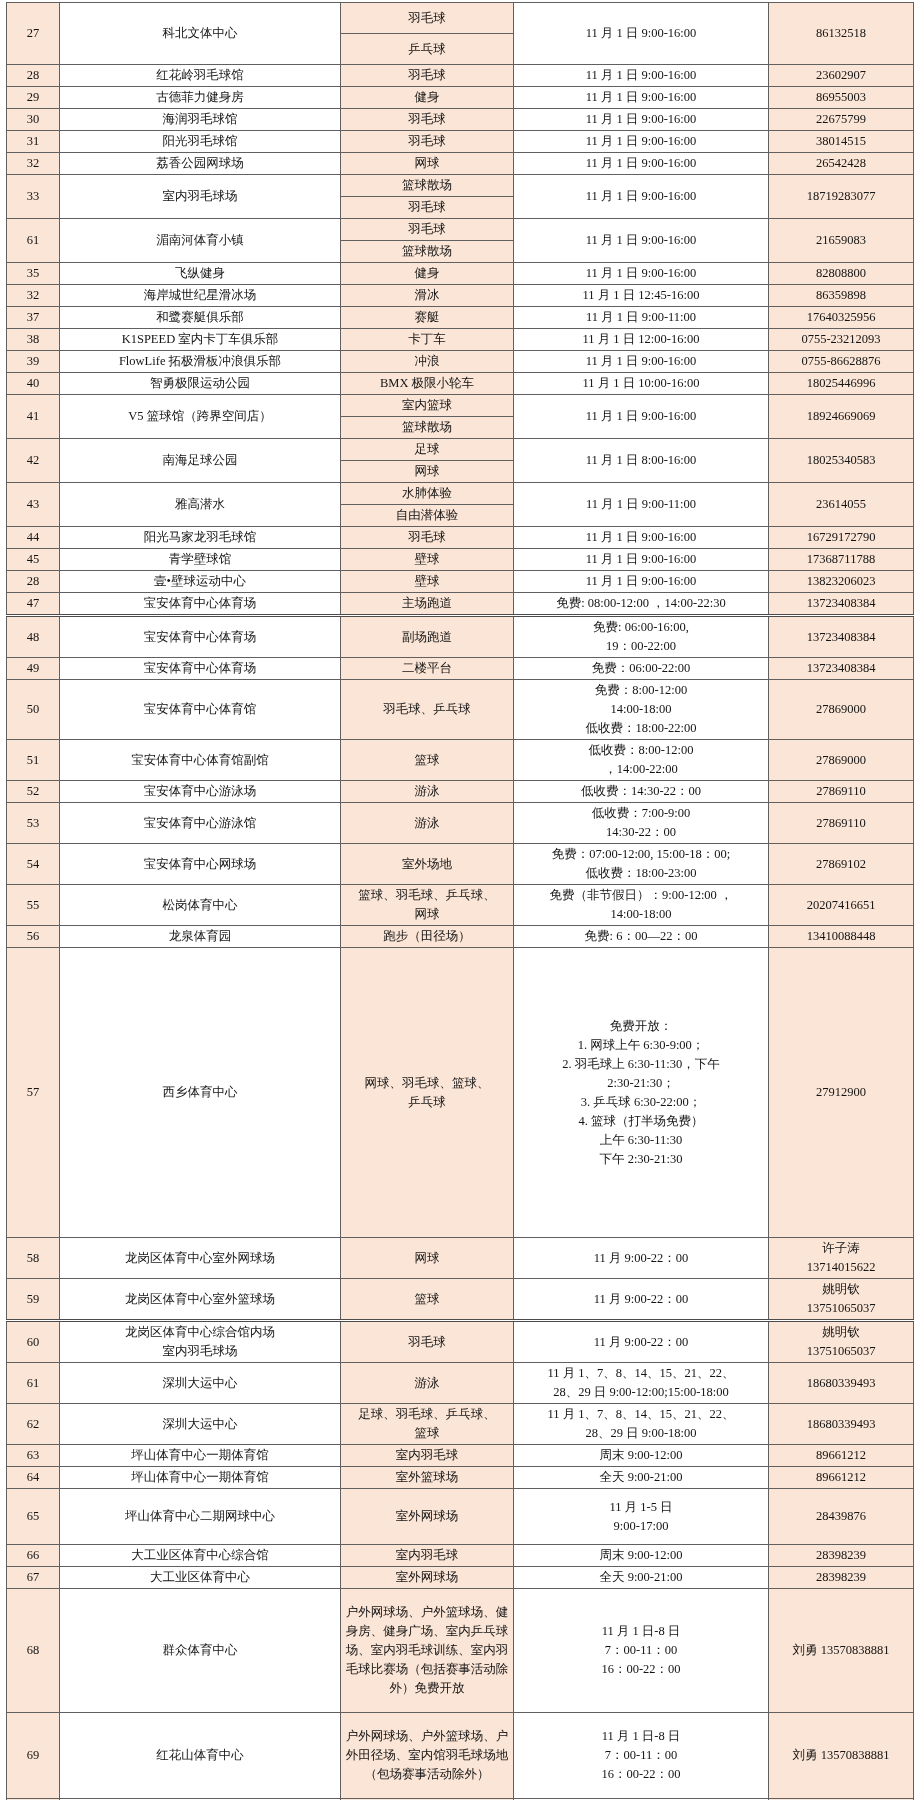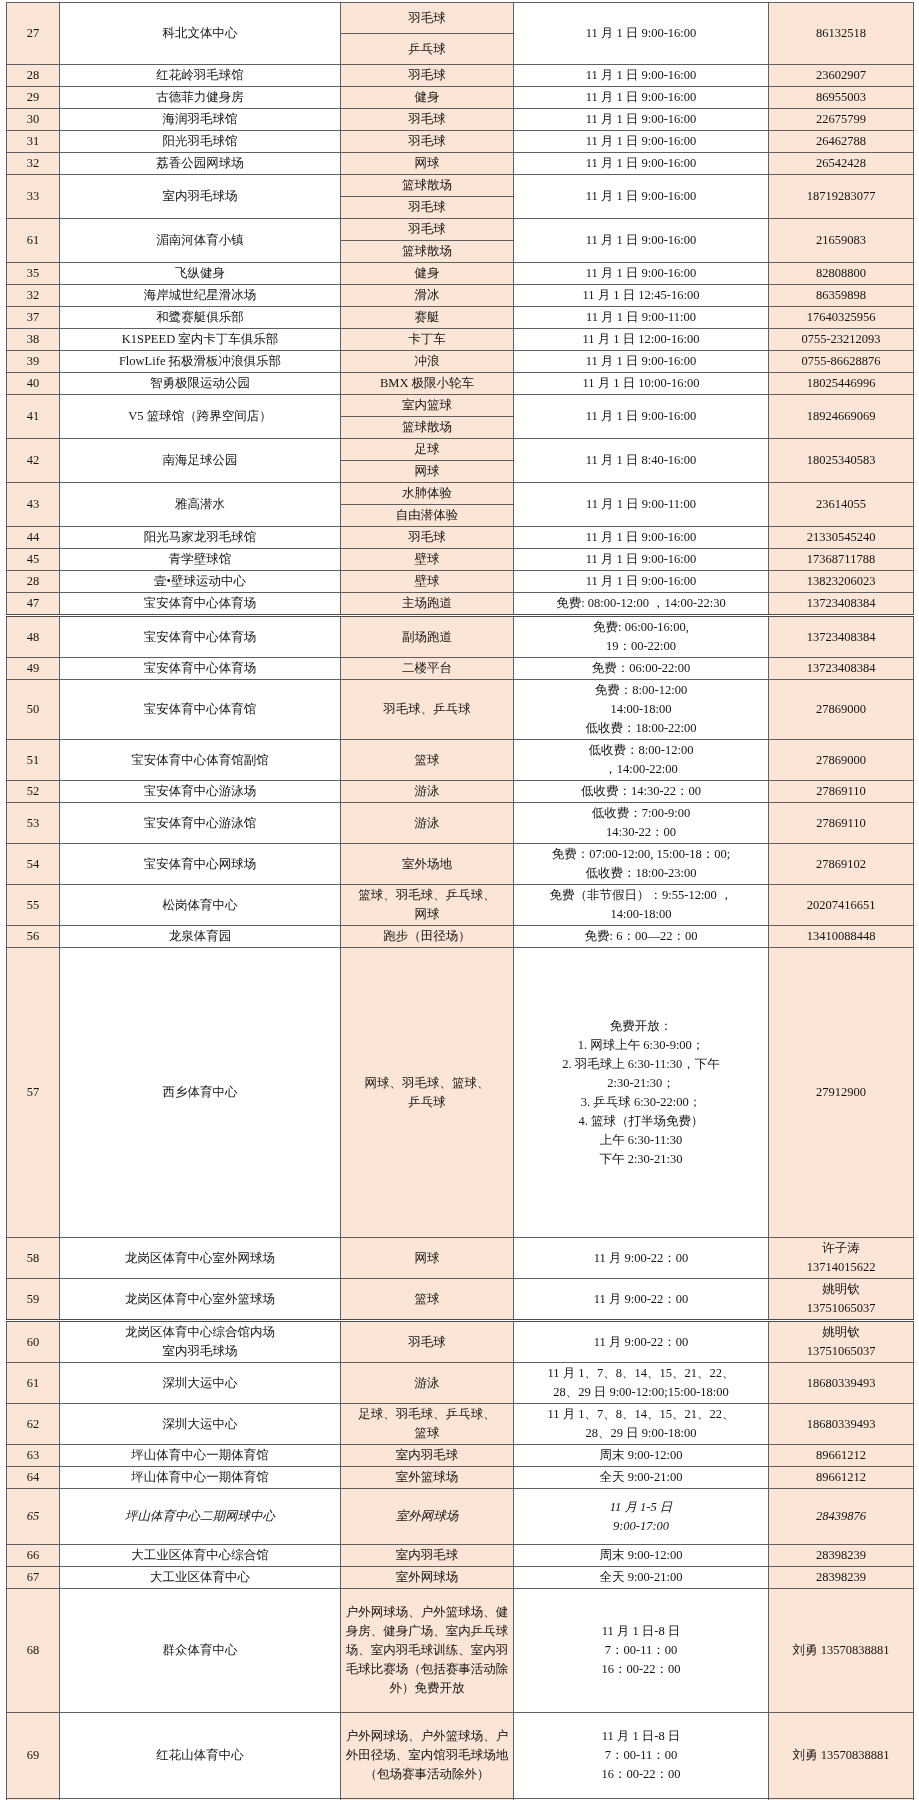--- a/index.html
+++ b/index.html
@@ -80,21 +80,21 @@
         <td class="c-name">海润羽毛球馆</td>
         <td class="c-sport">羽毛球</td>
         <td class="c-time">11 月 1 日 9:00-16:00</td>
         <td class="c-phone">22675799</td>
       </tr>
       <tr>
         <td class="c-no">31</td>
         <td class="c-name">阳光羽毛球馆</td>
         <td class="c-sport">羽毛球</td>
         <td class="c-time">11 月 1 日 9:00-16:00</td>
-        <td class="c-phone">26462788</td>
+        <td class="c-phone">38014515</td>
       </tr>
       <tr>
         <td class="c-no">32</td>
         <td class="c-name">荔香公园网球场</td>
         <td class="c-sport">网球</td>
         <td class="c-time">11 月 1 日 9:00-16:00</td>
         <td class="c-phone">26542428</td>
       </tr>
       <tr>
         <td class="c-no" rowspan="2">33</td>
@@ -165,42 +165,42 @@
         <td class="c-time" rowspan="2">11 月 1 日 9:00-16:00</td>
         <td class="c-phone" rowspan="2">18924669069</td>
       </tr>
       <tr>
         <td class="c-sport">篮球散场</td>
       </tr>
       <tr>
         <td class="c-no" rowspan="2">42</td>
         <td class="c-name" rowspan="2">南海足球公园</td>
         <td class="c-sport">足球</td>
-        <td class="c-time" rowspan="2">11 月 1 日 8:40-16:00</td>
+        <td class="c-time" rowspan="2">11 月 1 日 8:00-16:00</td>
         <td class="c-phone" rowspan="2">18025340583</td>
       </tr>
       <tr>
         <td class="c-sport">网球</td>
       </tr>
       <tr>
         <td class="c-no" rowspan="2">43</td>
         <td class="c-name" rowspan="2">雅高潜水</td>
         <td class="c-sport">水肺体验</td>
         <td class="c-time" rowspan="2">11 月 1 日 9:00-11:00</td>
         <td class="c-phone" rowspan="2">23614055</td>
       </tr>
       <tr>
         <td class="c-sport">自由潜体验</td>
       </tr>
       <tr>
         <td class="c-no">44</td>
         <td class="c-name">阳光马家龙羽毛球馆</td>
         <td class="c-sport">羽毛球</td>
         <td class="c-time">11 月 1 日 9:00-16:00</td>
-        <td class="c-phone">21330545240</td>
+        <td class="c-phone">16729172790</td>
       </tr>
       <tr>
         <td class="c-no">45</td>
         <td class="c-name">青学壁球馆</td>
         <td class="c-sport">壁球</td>
         <td class="c-time">11 月 1 日 9:00-16:00</td>
         <td class="c-phone">17368711788</td>
       </tr>
       <tr>
         <td class="c-no">28</td>
@@ -269,21 +269,21 @@
         <td class="c-sport">室外场地</td>
         <td class="c-time">免费：07:00-12:00, 15:00-18：00;
 低收费：18:00-23:00</td>
         <td class="c-phone">27869102</td>
       </tr>
       <tr>
         <td class="c-no">55</td>
         <td class="c-name">松岗体育中心</td>
         <td class="c-sport">篮球、羽毛球、乒乓球、
 网球</td>
-        <td class="c-time">免费（非节假日）：9:55-12:00 ，
+        <td class="c-time">免费（非节假日）：9:00-12:00 ，
 14:00-18:00</td>
         <td class="c-phone">20207416651</td>
       </tr>
       <tr>
         <td class="c-no">56</td>
         <td class="c-name">龙泉体育园</td>
         <td class="c-sport">跑步（田径场）</td>
         <td class="c-time">免费: 6：00—22：00</td>
         <td class="c-phone">13410088448</td>
       </tr>
@@ -351,21 +351,21 @@
         <td class="c-time">周末 9:00-12:00</td>
         <td class="c-phone">89661212</td>
       </tr>
       <tr>
         <td class="c-no">64</td>
         <td class="c-name">坪山体育中心一期体育馆</td>
         <td class="c-sport">室外篮球场</td>
         <td class="c-time">全天 9:00-21:00</td>
         <td class="c-phone">89661212</td>
       </tr>
-      <tr style="height: 56px; font-style: italic;">
+      <tr style="height: 56px;">
         <td class="c-no">65</td>
         <td class="c-name">坪山体育中心二期网球中心</td>
         <td class="c-sport">室外网球场</td>
         <td class="c-time">11 月 1-5 日
 9:00-17:00</td>
         <td class="c-phone">28439876</td>
       </tr>
       <tr>
         <td class="c-no">66</td>
         <td class="c-name">大工业区体育中心综合馆</td>

